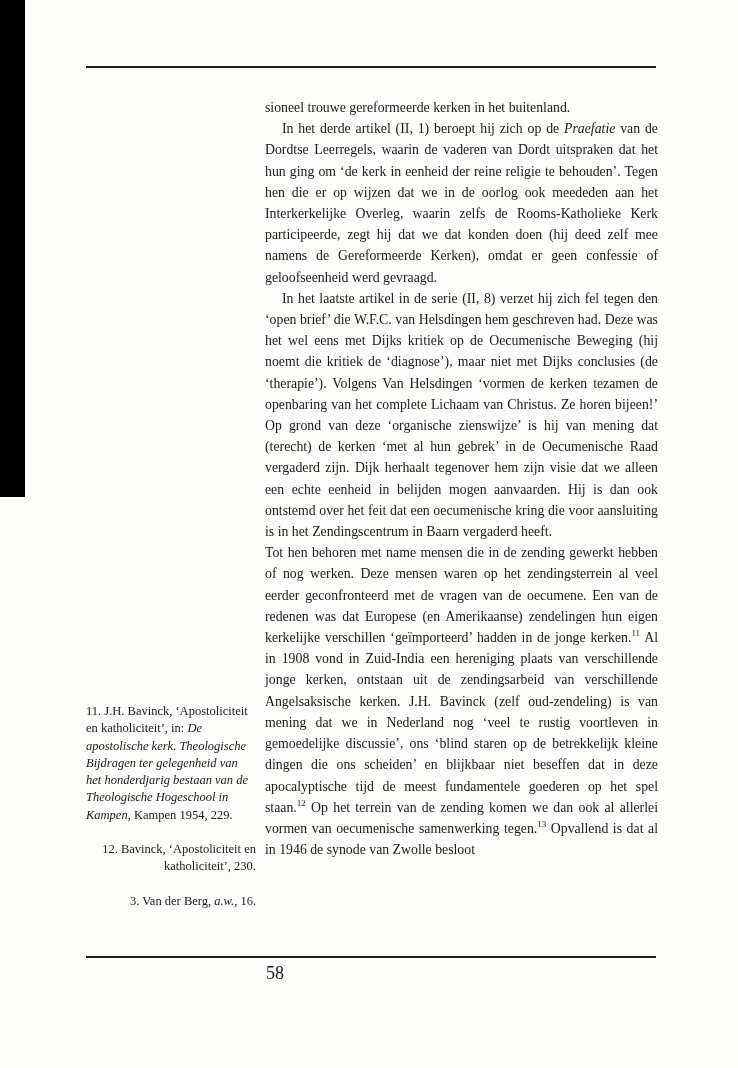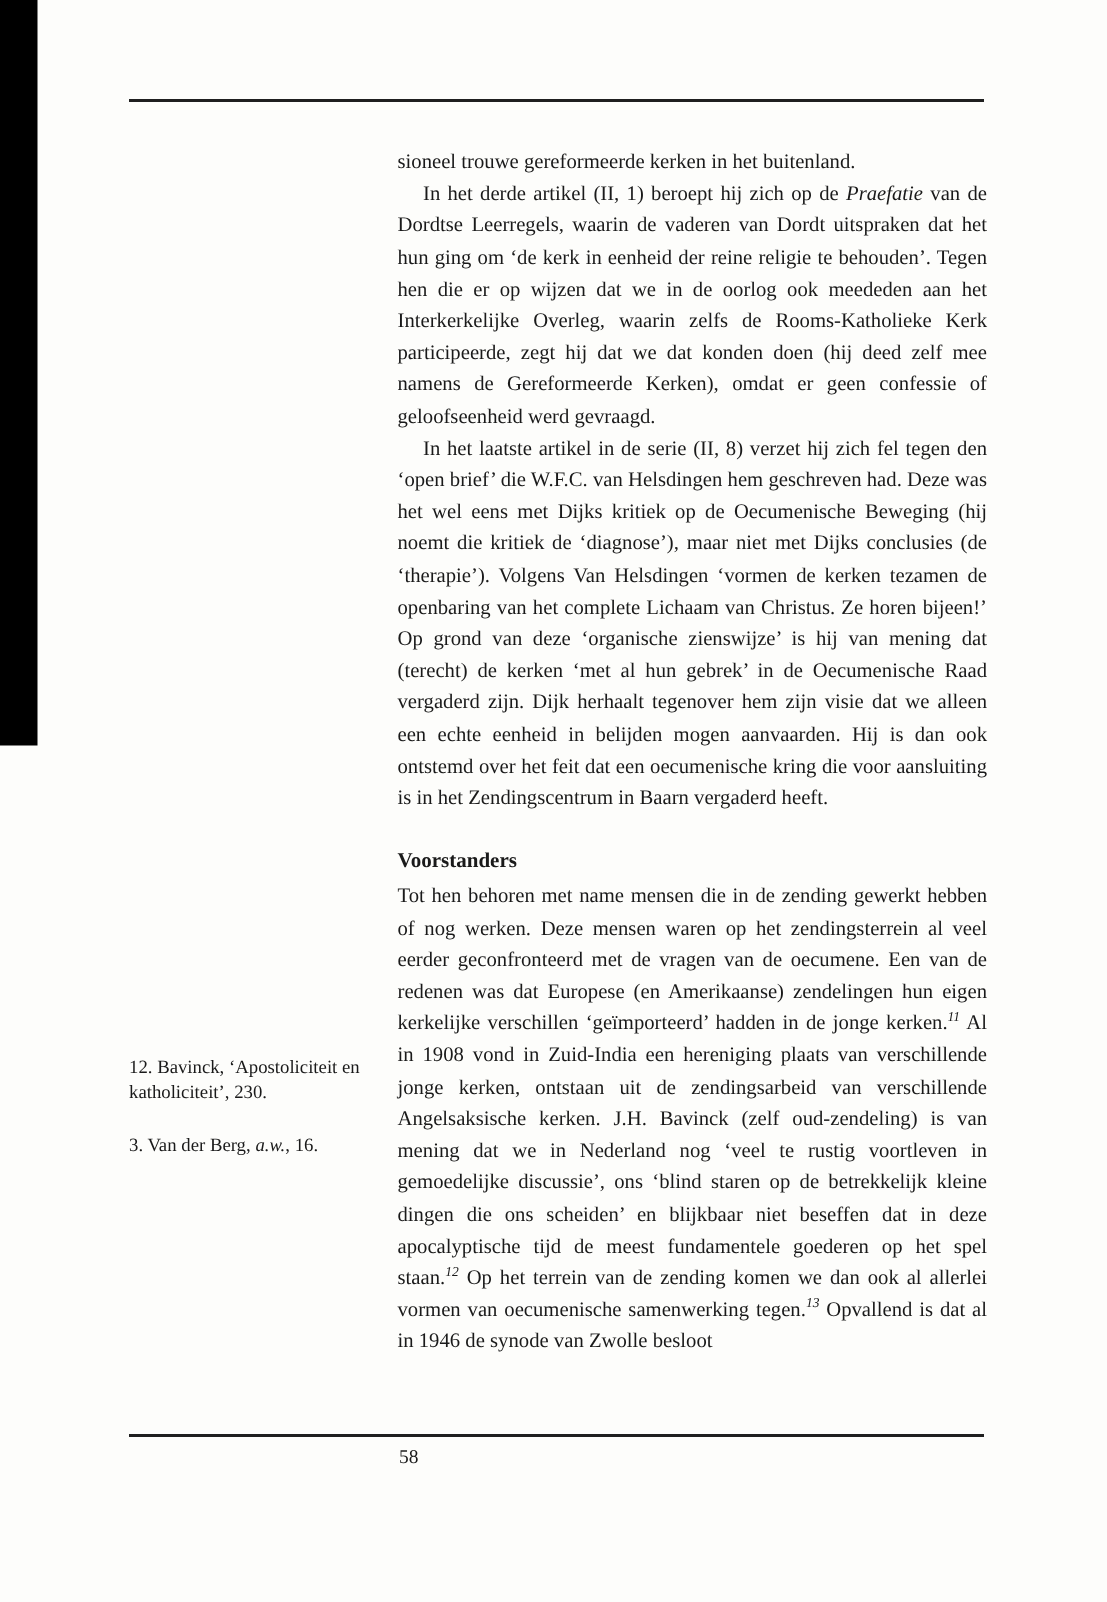--- a/index.html
+++ b/index.html
@@ -38,51 +38,51 @@
     -webkit-hyphens:auto;
   }
   .para{text-align:justify;}
   .para.indent{text-indent:17px;}
   .section-heading{
     font-size:14px;font-weight:bold;
     margin-top:22px;margin-bottom:1px;
     text-align:left;
   }
   .main-text sup, .margin-notes sup{
-    font-size:9px;line-height:0;vertical-align:super;font-style:italic;
+    font-size:9px;line-height:0;vertical-align:super;
   }
   .margin-notes{
     position:absolute;left:86px;top:703px;width:170px;
     font-size:12.5px;line-height:17.3px;
     text-align:left;
     hyphens:auto;
     -webkit-hyphens:auto;
   }
-  .margin-note + .margin-note{margin-top:17px;}
+  .margin-note + .margin-note{margin-top:17px;text-align:right;}
   em{}
   .page-number{
     position:absolute;left:266px;top:963px;
-    font-size:13px;
+    font-size:18px;
   }
 </style>
 </head>
 <body>
 
 <div class="page">
   <div class="spine-bar"></div>
   <div class="rule-top"></div>
 
   <div class="main-text" lang="nl">
       <p class="para"><span>sioneel trouwe gereformeerde kerken in het buitenland.</span></p>
       <p class="para indent"><span>In het derde artikel (II, 1) beroept hij zich op de </span><em>Praefatie</em><span> van de Dordtse Leerregels, waarin de vaderen van Dordt uitspraken dat het hun ging om ‘de kerk in eenheid der reine religie te behouden’. Tegen hen die er op wijzen dat we in de oorlog ook meededen aan het Interkerkelijke Overleg, waarin zelfs de Rooms-Katholieke Kerk participeerde, zegt hij dat we dat konden doen (hij deed zelf mee namens de Gereformeerde Kerken), omdat er geen confessie of geloofseenheid werd gevraagd.</span></p>
       <p class="para indent"><span>In het laatste artikel in de serie (II, 8) verzet hij zich fel tegen den ‘open brief’ die W.F.C. van Helsdingen hem geschreven had. Deze was het wel eens met Dijks kritiek op de Oecumenische Beweging (hij noemt die kritiek de ‘diagnose’), maar niet met Dijks conclusies (de ‘therapie’). Volgens Van Helsdingen ‘vormen de kerken tezamen de openbaring van het complete Lichaam van Christus. Ze horen bijeen!’ Op grond van deze ‘organische zienswijze’ is hij van mening dat (terecht) de kerken ‘met al hun gebrek’ in de Oecumenische Raad vergaderd zijn. Dijk herhaalt tegenover hem zijn visie dat we alleen een echte eenheid in belijden mogen aanvaarden. Hij is dan ook ontstemd over het feit dat een oecumenische kring die voor aansluiting is in het Zendingscentrum in Baarn vergaderd heeft.</span></p>
-      <h2 class="section-heading"><span>Voorstanders</span></h2>
       <p class="para"><span>Tot hen behoren met name mensen die in de zending gewerkt hebben of nog werken. Deze mensen waren op het zendingsterrein al veel eerder geconfronteerd met de vragen van de oecumene. Een van de redenen was dat Europese (en Amerikaanse) zendelingen hun eigen kerkelijke verschillen ‘geïmporteerd’ hadden in de jonge kerken.</span><sup>11</sup><span> Al in 1908 vond in Zuid-India een hereniging plaats van verschillende jonge kerken, ontstaan uit de zendingsarbeid van verschillende Angelsaksische kerken. J.H. Bavinck (zelf oud-zendeling) is van mening dat we in Nederland nog ‘veel te rustig voortleven in gemoedelijke discussie’, ons ‘blind staren op de betrekkelijk kleine dingen die ons scheiden’ en blijkbaar niet beseffen dat in deze apocalyptische tijd de meest fundamentele goederen op het spel staan.</span><sup>12</sup><span> Op het terrein van de zending komen we dan ook al allerlei vormen van oecumenische samenwerking tegen.</span><sup>13</sup><span> Opvallend is dat al in 1946 de synode van Zwolle besloot</span></p>
     </div>
 
   <aside class="margin-notes" lang="nl">
+      <div class="margin-note"><span>11. J.H. Bavinck, ‘Apostoliciteit en katholiciteit’, in: </span><em>De apostolische kerk. Theologische Bijdragen ter gelegenheid van het honderdjarig bestaan van de Theologische Hogeschool in Kampen</em><span>, Kampen 1954, 229.</span></div>
       <div class="margin-note"><span>12. Bavinck, ‘Apostoliciteit en katholiciteit’, 230.</span></div>
       <div class="margin-note"><span>3. Van der Berg, </span><em>a.w.</em><span>, 16.</span></div>
     </aside>
 
   <div class="rule-bottom"></div>
   <div class="page-number">58</div>
 </div>
 
 </body></html>

